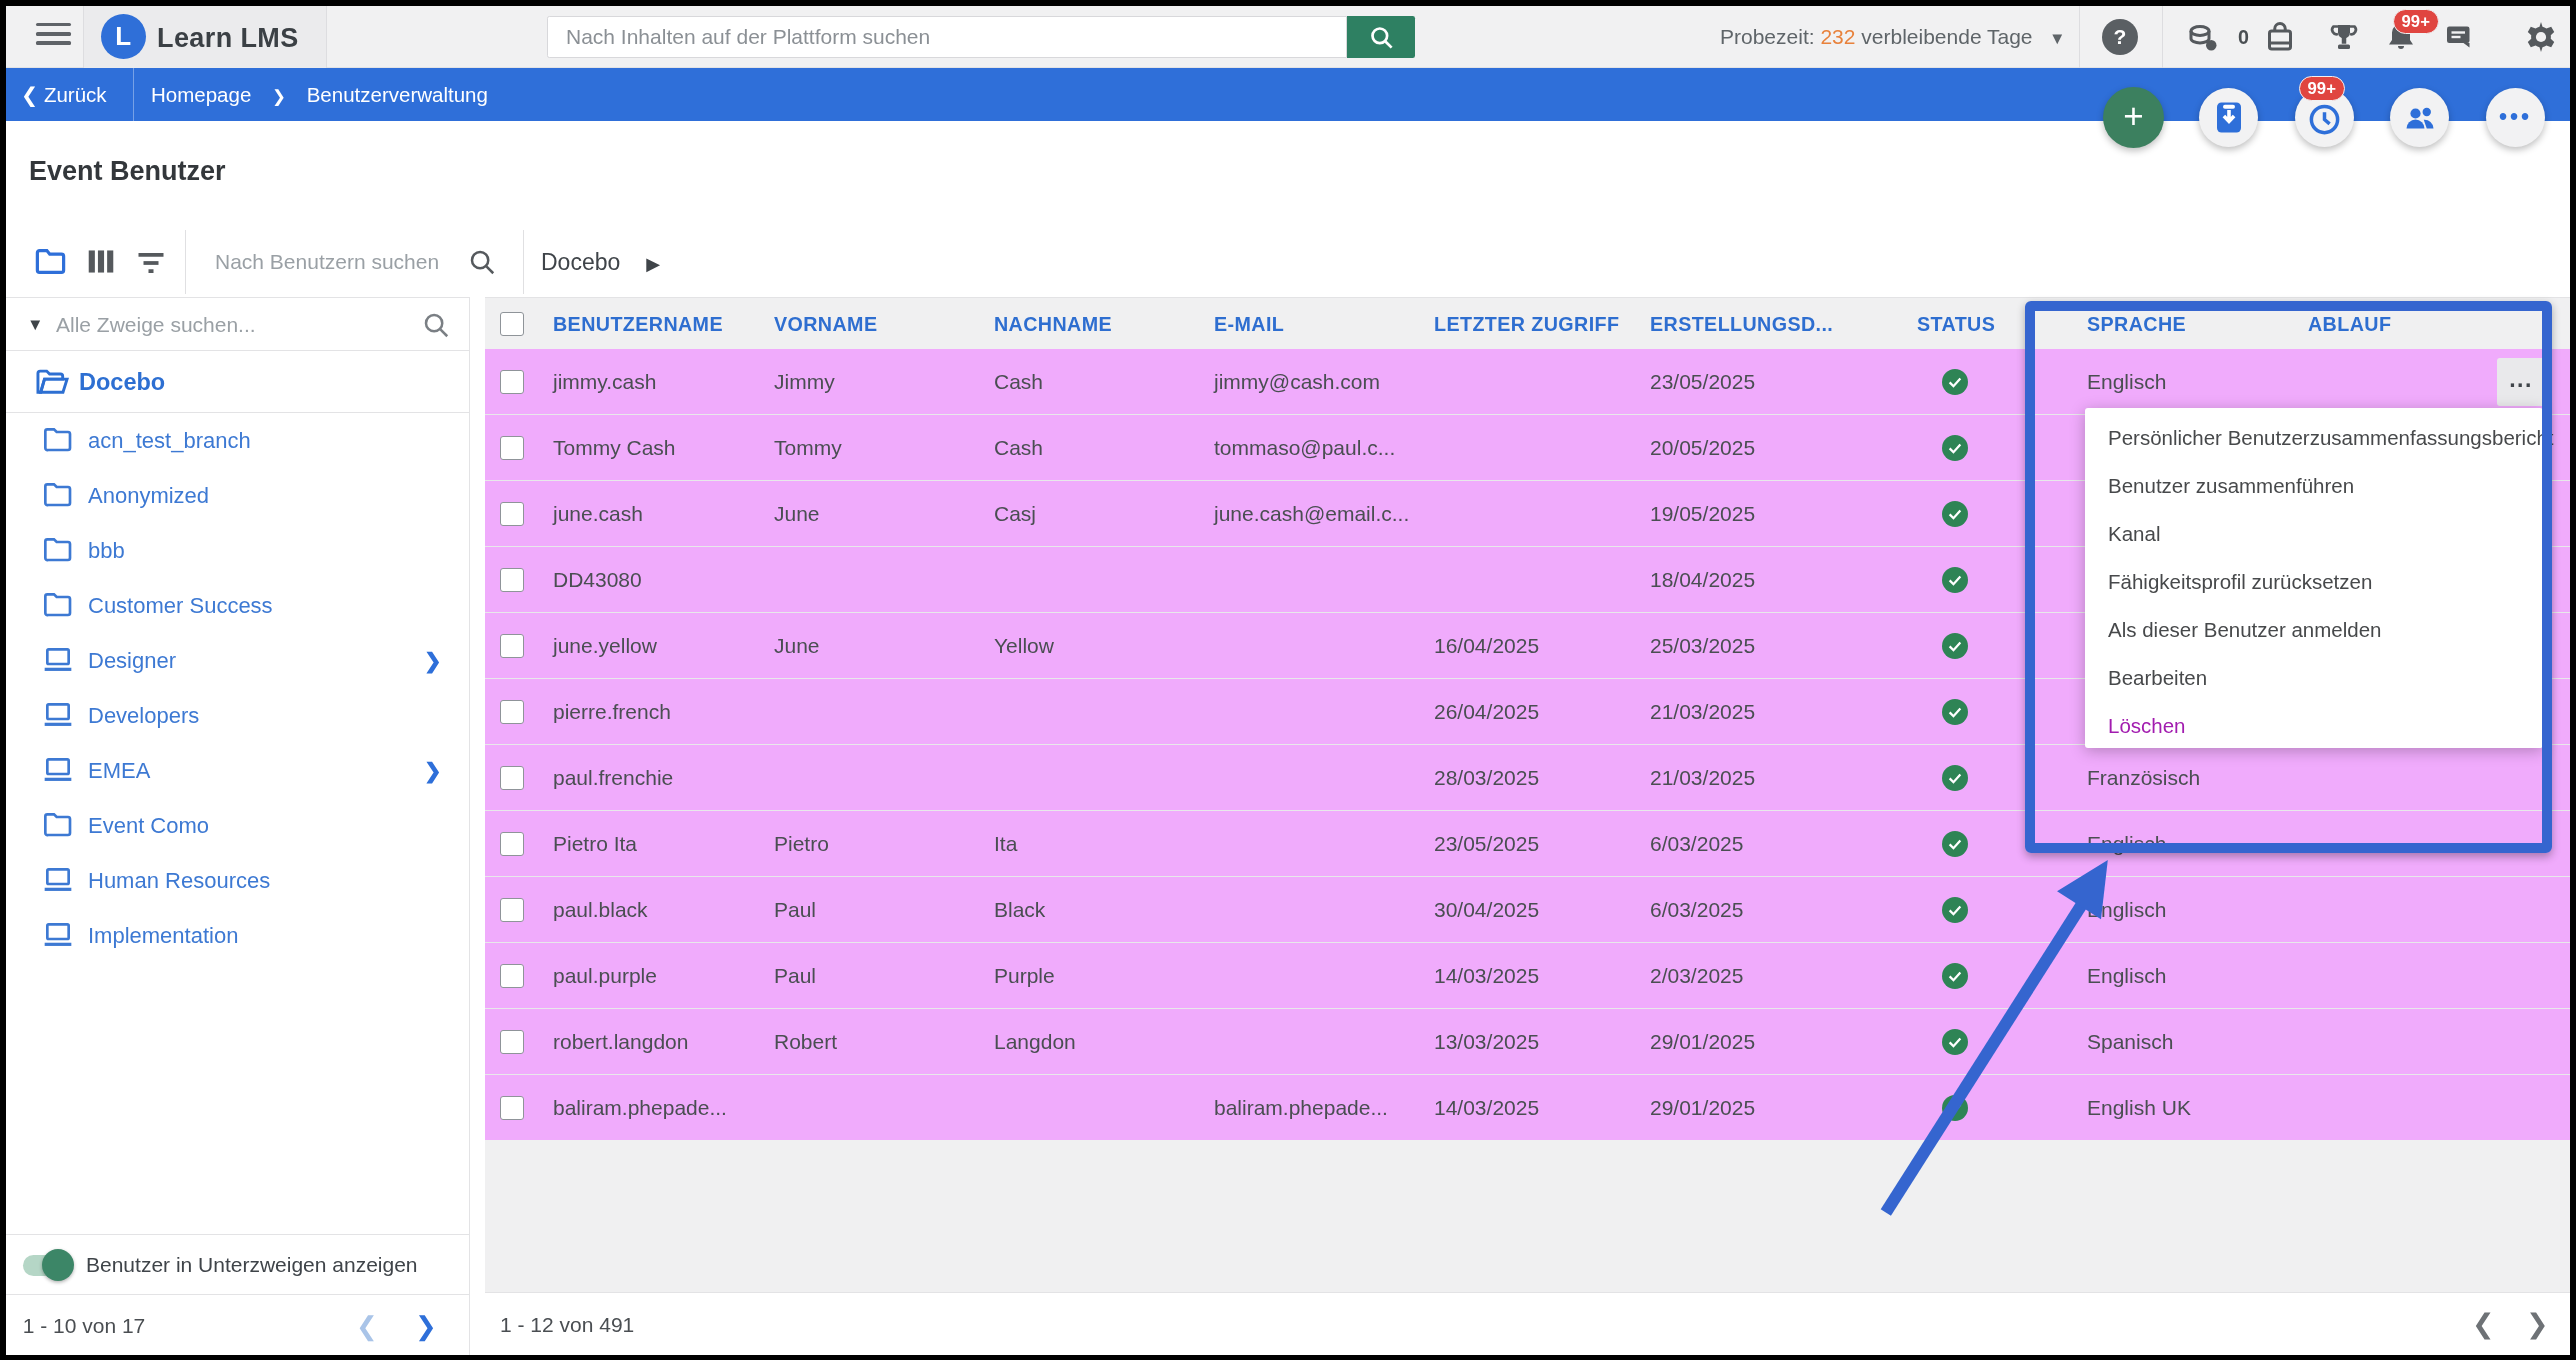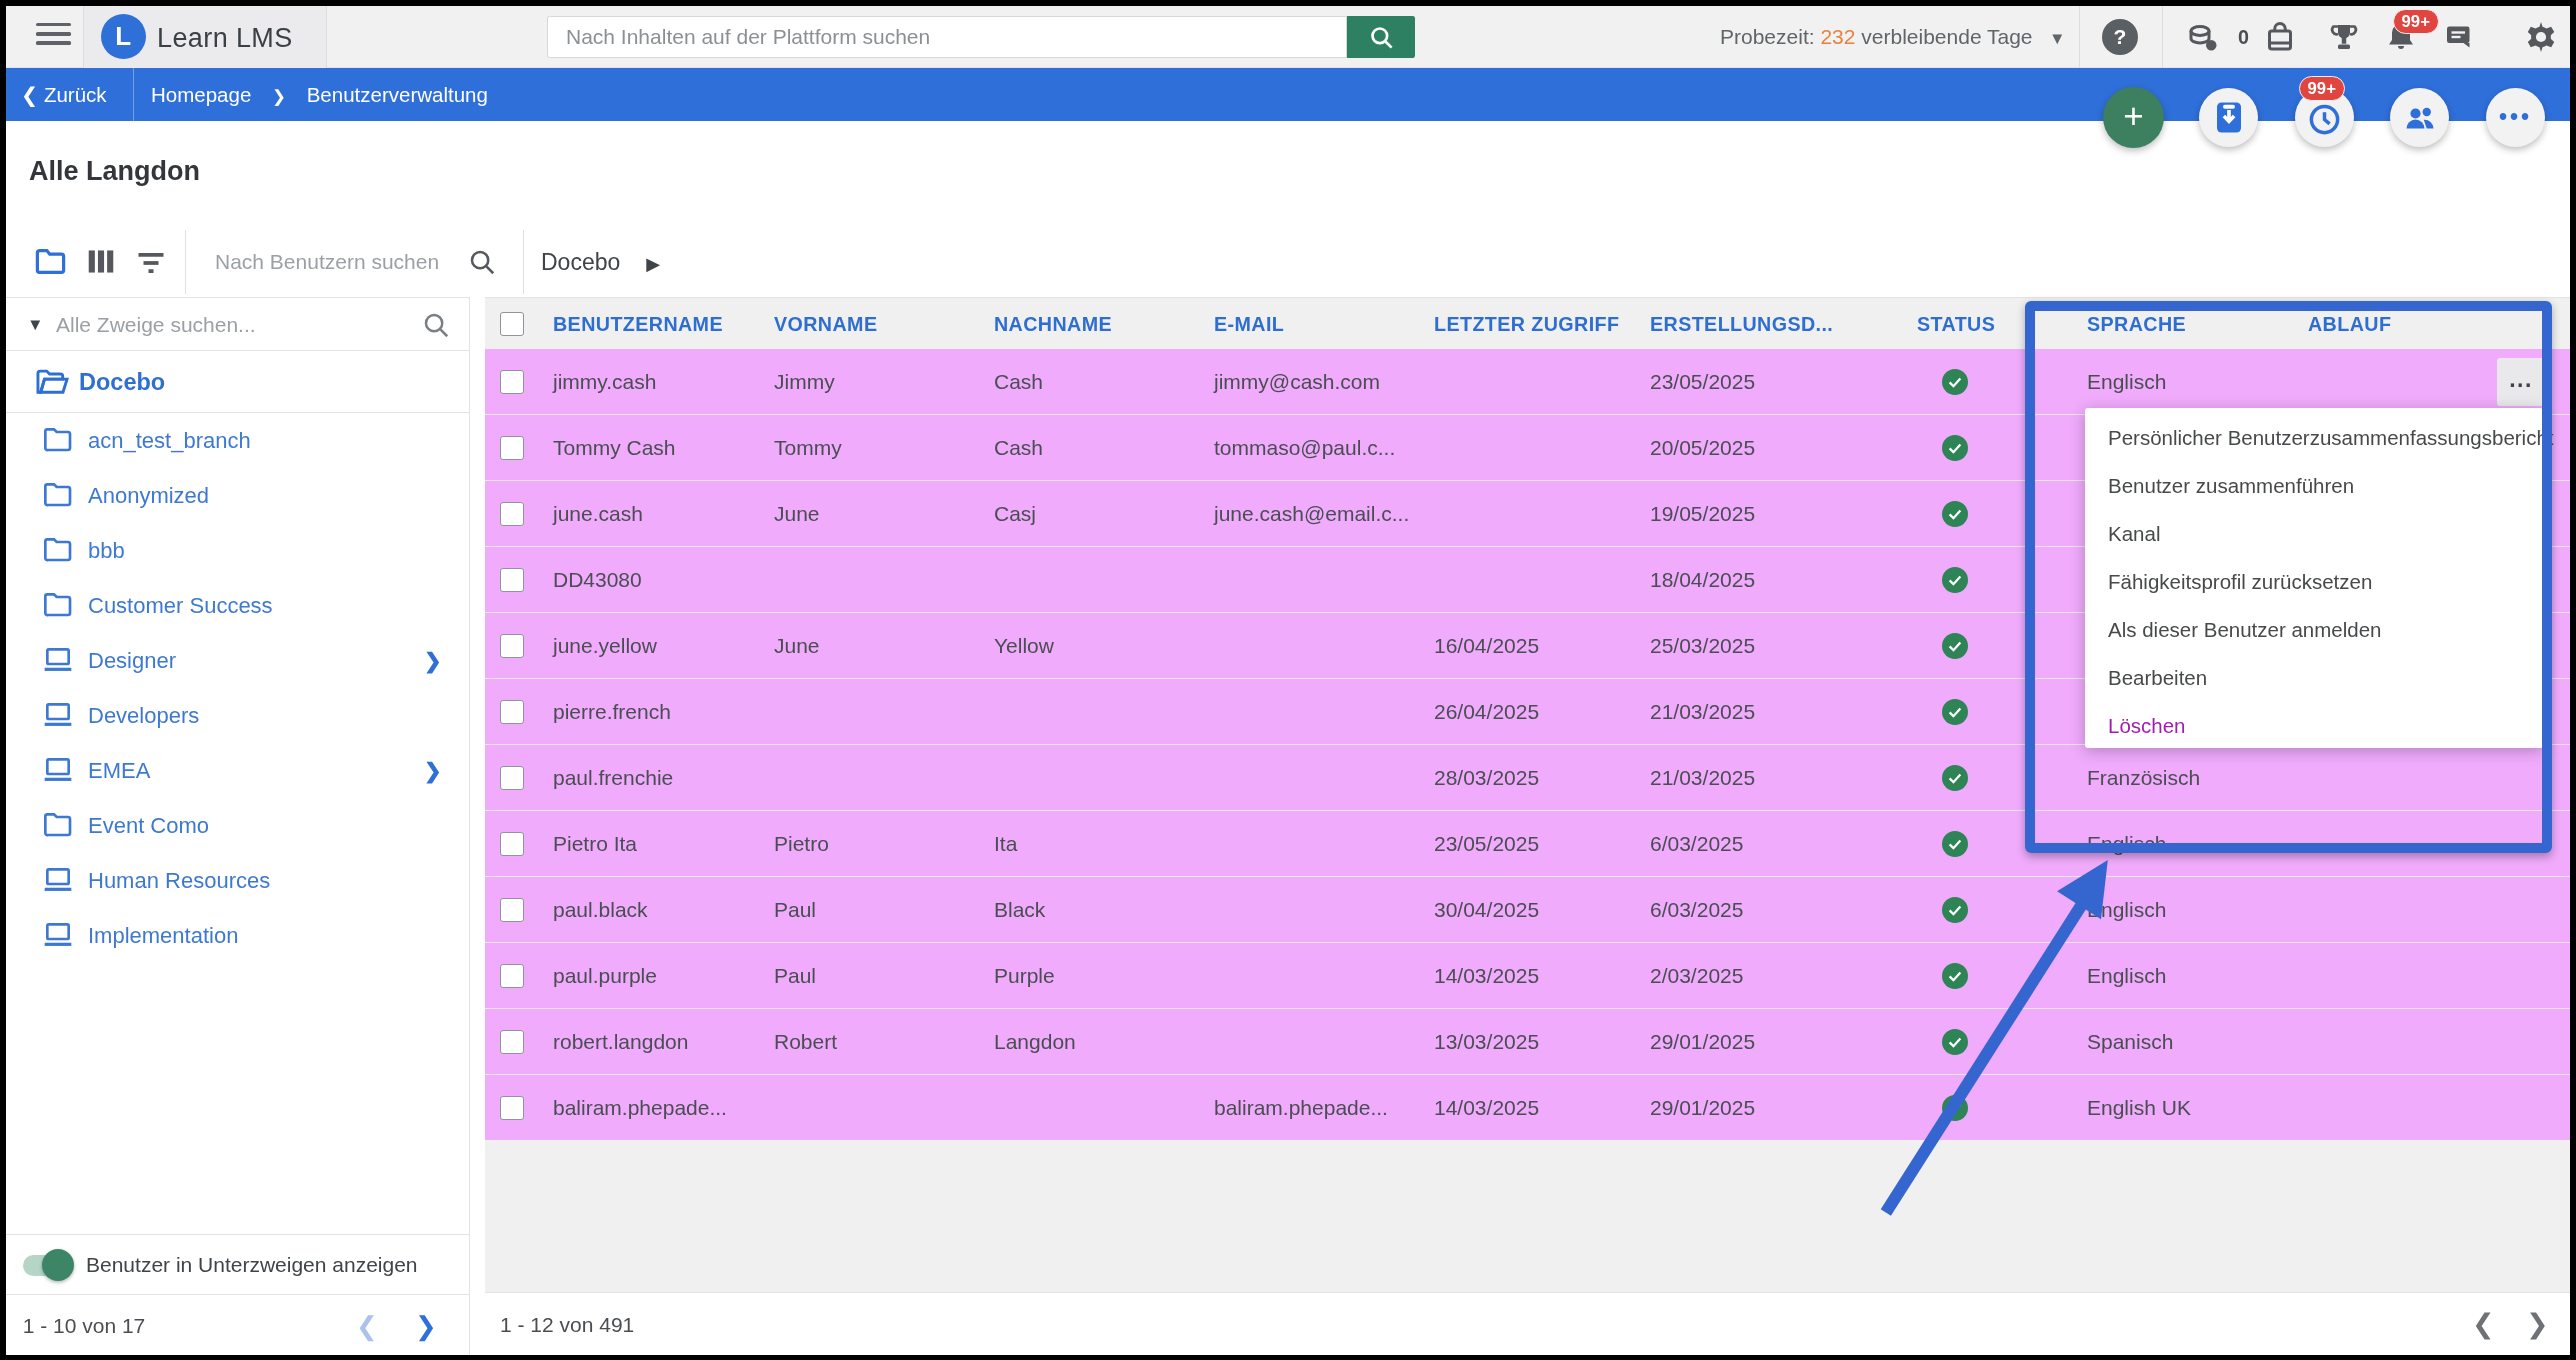--- a/index.html
+++ b/index.html
@@ -5,21 +5,21 @@
   * { margin:0; padding:0; box-sizing:border-box; }
   html,body { width:2576px; height:1361px; background:#000; font-family:"Liberation Sans", sans-serif; }
   .app { position:absolute; left:6px; top:6px; width:2564px; height:1349px; background:#fff; overflow:hidden; }
 
   
   .topbar { position:absolute; left:0; top:0; width:2564px; height:62px; background:#f1f1f2; border-bottom:0.8px solid #e3e3e5; }
   .hamburger { position:absolute; left:30px; top:16.7px; width:35px; height:29px; cursor:pointer; }
   .hamburger i { display:block; height:3.8px; background:#5f6368; border-radius:1.5px; margin-bottom:5.3px; }
   .logo-block { position:absolute; left:77px; top:0; width:244px; height:62px; background:#ebebed; border-left:0.8px solid #dddde0; border-right:0.8px solid #dddde0; }
   .logo-circle { position:absolute; left:16.7px; top:8.3px; width:45px; height:45px; border-radius:50%; background:#2f6fd8; color:#fff; font-weight:bold; font-size:26px; text-align:center; line-height:45px; }
-  .brand { position:absolute; left:73px; top:16.7px; font-size:27px; font-weight:normal; color:#3b4045; letter-spacing:0.4px; }
+  .brand { position:absolute; left:73px; top:16.7px; font-size:27px; font-weight:bold; color:#3b4045; letter-spacing:0.4px; }
   .g-search { position:absolute; left:541px; top:9.8px; width:868px; height:42px; }
   .g-search input { position:absolute; left:0; top:0; width:800px; height:42px; background:#fff; border:0.8px solid #d8d8db; border-radius:2.3px 0 0 2.3px; font-size:21px; color:#3b4045; padding:0 18px; outline:none; }
   .g-search input::placeholder { color:#8b9095; }
   .g-search .go { position:absolute; left:800px; top:0; width:68px; height:42px; background:#2e8062; border:none; border-radius:0 2.3px 2.3px 0; cursor:pointer; }
   .trial { position:absolute; left:1714px; top:0; height:62px; line-height:62px; font-size:21px; color:#5f6569; }
   .trial .days { color:#e8823c; }
   .trial .caret { font-size:16.7px; margin-left:10.6px; color:#5f6569; }
   .tb-div { position:absolute; top:0; width:0.8px; height:62px; background:#dddde0; }
   .help-btn { position:absolute; left:2096px; top:13px; width:36px; height:36px; border-radius:50%; background:#5a5f63; color:#fff; font-weight:bold; font-size:21px; text-align:center; line-height:36px; cursor:pointer; }
   .ticon { position:absolute; top:13px; width:36px; height:36px; cursor:pointer; }
@@ -214,21 +214,21 @@
         <circle cx="9" cy="9" r="3.4" fill="#2e6fd9"></circle>
         <path d="M3 19a6 6 0 0 1 12 0z" fill="#2e6fd9"></path>
         <circle cx="16.5" cy="8" r="2.8" fill="#2e6fd9"></circle>
         <path d="M14.5 13.2A6 6 0 0 1 21 19h-4.5" fill="#2e6fd9"></path>
       </svg>
   </div>
   <div class="fab white" style="left:2480px">
     <div class="dots">•••</div>
   </div>
 
-  <div class="page-title">Alle Langdon</div>
+  <div class="page-title">Event Benutzer</div>
 
   <div class="toolbar">
     <div class="tool-ic" style="left:27px">
       <svg width="35" height="35" viewBox="0 0 24 24">
           <path d="M3 6a1.5 1.5 0 0 1 1.5-1.5h5L11.5 7h8A1.5 1.5 0 0 1 21 8.5V18a1.5 1.5 0 0 1-1.5 1.5h-15A1.5 1.5 0 0 1 3 18z" fill="none" stroke="#2e6fd9" stroke-width="2.2"></path>
         </svg>
     </div>
     <div class="tool-ic" style="left:80px; top:21px">
       <svg width="30" height="27" viewBox="0 0 24 22">
           <rect x="2" y="2" width="5" height="18" fill="#55595d"></rect>

